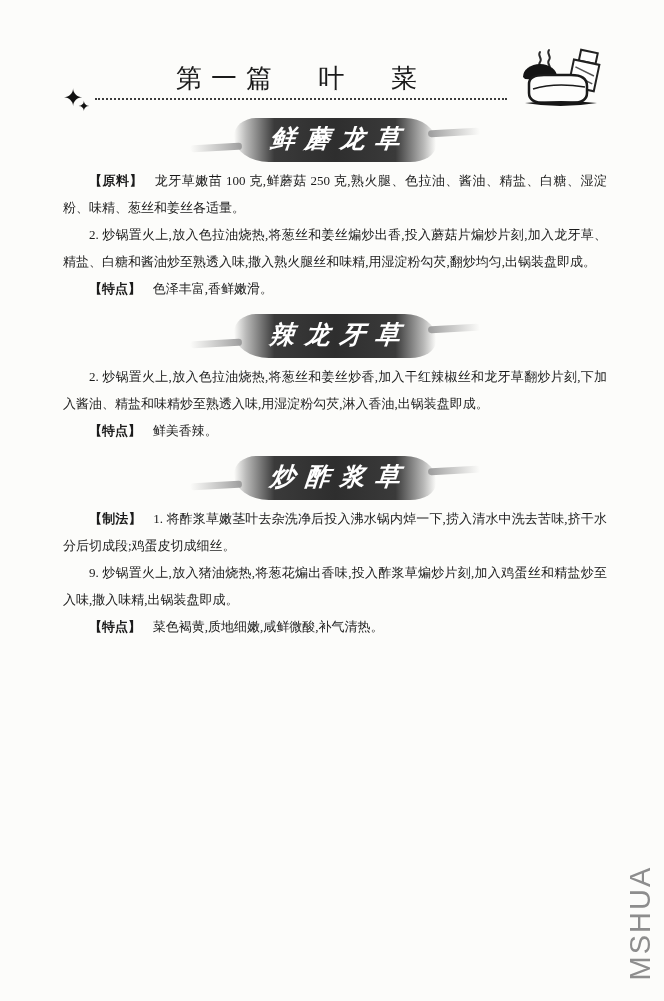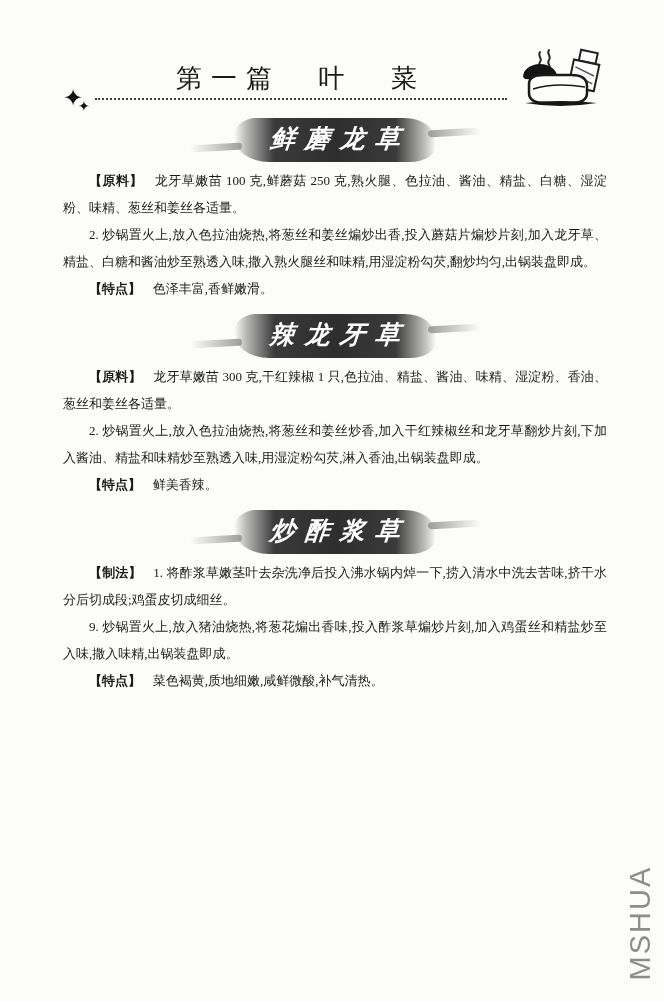--- a/index.html
+++ b/index.html
@@ -124,21 +124,20 @@
     <p class="para"><span>2. 炒锅置火上,放入色拉油烧热,将葱丝和姜丝煸炒出香,投入蘑菇片煸炒片刻,加入龙牙草、精盐、白糖和酱油炒至熟透入味,撒入熟火腿丝和味精,用湿淀粉勾芡,翻炒均匀,出锅装盘即成。</span></p>
     <p class="para features"><span class="sec-label">【特点】</span><span>色泽丰富,香鲜嫩滑。</span></p>
   </section>
 
   <section class="recipe">
     <div class="title-row">
       <span class="brush-banner">
         <span class="banner-text">辣龙牙草</span>
       </span>
     </div>
-    <p class="para"><span class="sec-label">【原料】</span><span>龙牙草嫩苗 300 克,干红辣椒 1 只,色拉油、精盐、酱油、味精、湿淀粉、香油、葱丝和姜丝各适量。</span></p>
     <p class="para"><span>2. 炒锅置火上,放入色拉油烧热,将葱丝和姜丝炒香,加入干红辣椒丝和龙牙草翻炒片刻,下加入酱油、精盐和味精炒至熟透入味,用湿淀粉勾芡,淋入香油,出锅装盘即成。</span></p>
     <p class="para features"><span class="sec-label">【特点】</span><span>鲜美香辣。</span></p>
   </section>
 
   <section class="recipe">
     <div class="title-row">
       <span class="brush-banner">
         <span class="banner-text">炒酢浆草</span>
       </span>
     </div>

